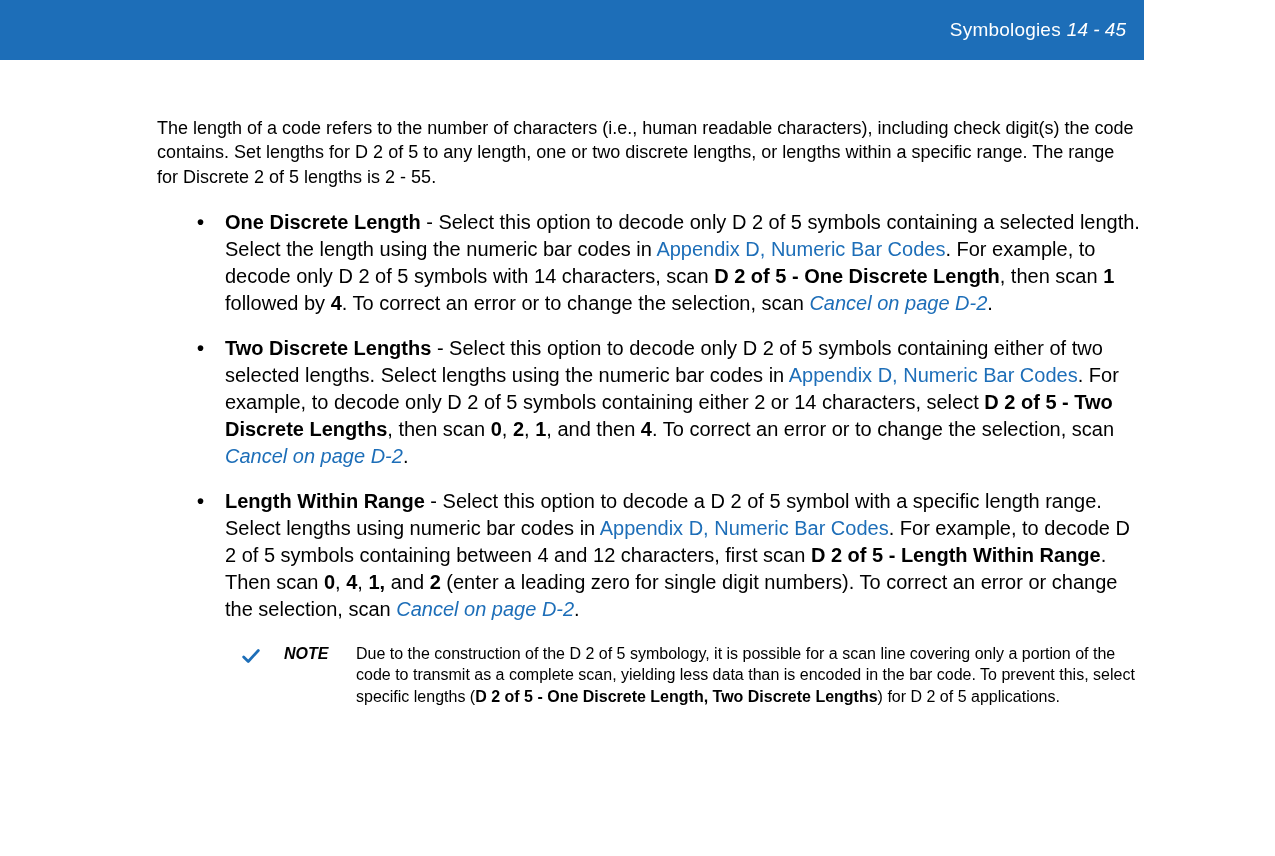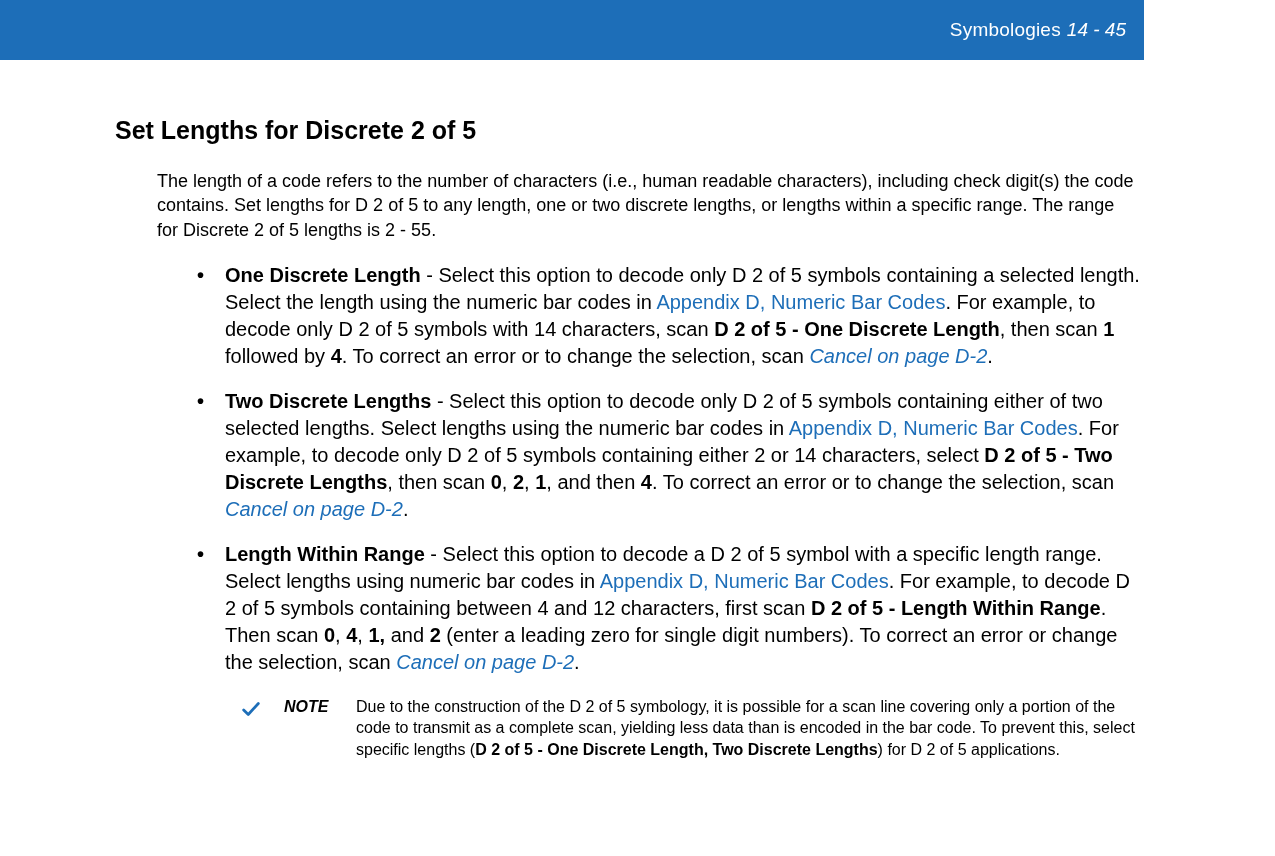--- a/index.html
+++ b/index.html
@@ -110,21 +110,20 @@
 
 <div class="topbar">
   <div class="topbar-blue">
     <span class="chapter">Symbologies</span>
     <span class="pagenum">14 - 45</span>
   </div>
 </div>
 
 <div class="content">
 
-  <h2 class="section-title">Set Lengths for Discrete 2 of 5</h2>
 
 
   <p class="intro">The length of a code refers to the number of characters (i.e., human readable characters), including check digit(s) the code contains. Set lengths for D 2 of 5 to any length, one or two discrete lengths, or lengths within a specific range. The range for Discrete 2 of 5 lengths is 2 - 55.</p>
 
   <ul class="opts">
 
     <li>
       <span class="b">One Discrete Length</span><span> - Select this option to decode only D 2 of 5 symbols containing a selected length. Select the length using the numeric bar codes in </span><span class="lk">Appendix D, Numeric Bar Codes</span><span>. For example, to decode only D 2 of 5 symbols with 14 characters, scan </span><span class="b">D 2 of 5 - One Discrete Length</span><span>, then scan </span><span class="b">1</span><span> followed by </span><span class="b">4</span><span>. To correct an error or to change the selection, scan </span><span class="lki">Cancel on page D-2</span><span>.</span>
     </li>
 

